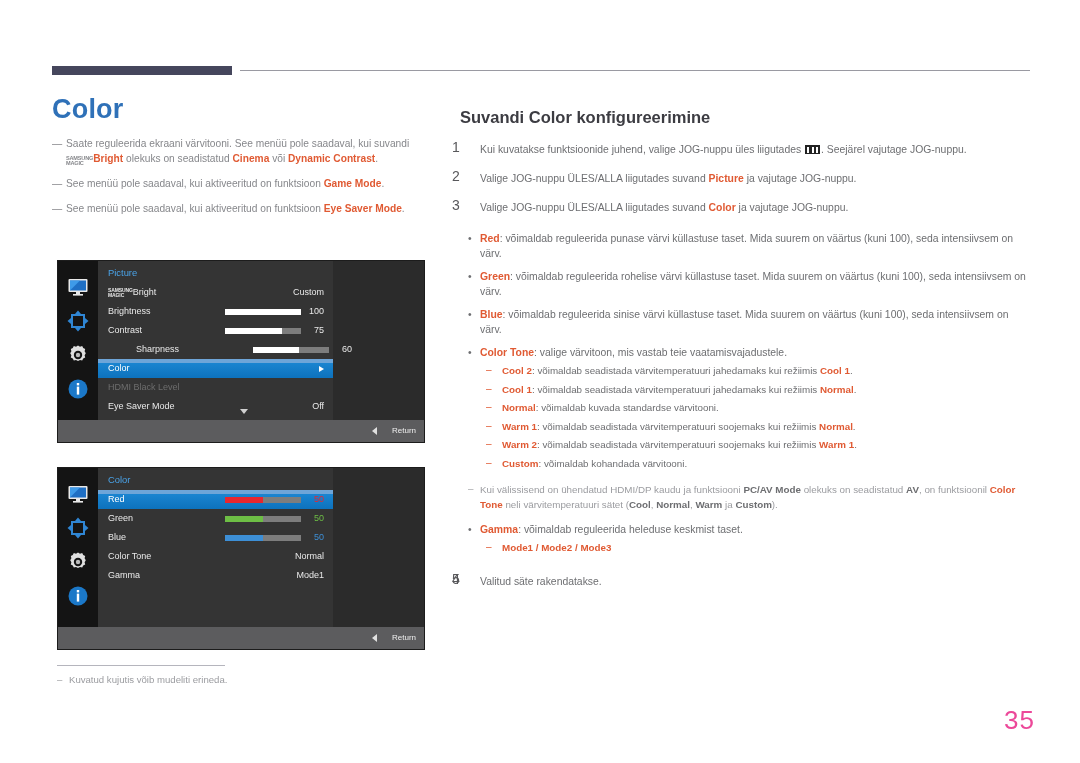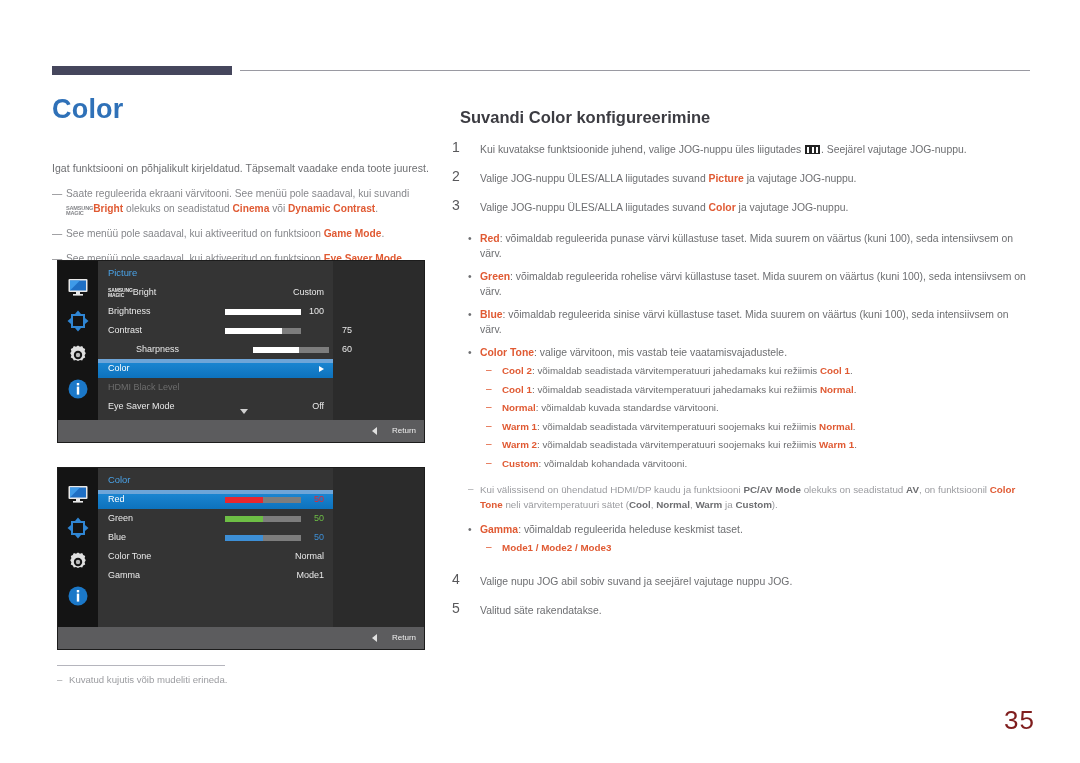--- a/index.html
+++ b/index.html
@@ -332,37 +332,36 @@
     left: 16px; top: -1px;
     color: #9b9ca0;
   }
   .orange { color: #e05a33; font-weight: bold; }
   .gray-b { color: #6d6e71; font-weight: bold; }
 
   #page-number {
     position: absolute;
     right: 45px; bottom: 27px;
     font-size: 26px;
-    color: #7f1d1d;
+    color: #ec4899;
     letter-spacing: 1px;
   }
 </style>
 </head>
 <body>
 
 <div id="header-rules">
   <div class="rule-block"></div>
   <div class="rule-line"></div>
 </div>
 
 <div id="left-col">
 
   <h1 id="page-title">Color</h1>
 
-  <div id="intro-text">Igat funktsiooni on põhjalikult kirjeldatud. Täpsemalt vaadake enda toote juurest.</div>
 
   <div class="note-row">
     <span class="dash">—</span>
     <span>Saate reguleerida ekraani värvitooni. See menüü pole saadaval, kui suvandi </span><span class="magic-logo"><span>SAMSUNG</span><br><span>MAGIC</span></span><span class="hl">Bright</span><span> olekuks on seadistatud </span><span class="hl">Cinema</span><span> või </span><span class="hl">Dynamic Contrast</span><span>.</span>
   </div>
 
   <div class="note-row">
     <span class="dash">—</span>
     <span>See menüü pole saadaval, kui aktiveeritud on funktsioon </span><span class="hl">Game Mode</span><span>.</span>
   </div>
@@ -419,21 +418,21 @@
     </div>
 
     <div class="osd-row" style="top:41px;">
       <span class="label">Brightness</span>
       <span class="bar-track">
           <span class="bar-fill" style="width:100%"></span>
         </span>
       <span class="value">100</span>
     </div>
 
-    <div class="osd-row" style="top:60px;padding-left:28px;">
+    <div class="osd-row" style="top:60px;">
       <span class="label">Contrast</span>
       <span class="bar-track">
           <span class="bar-fill" style="width:75%"></span>
         </span>
       <span class="value">75</span>
     </div>
 
     <div class="osd-row" style="top:79px;margin-left:28px;">
       <span class="label">Sharpness</span>
       <span class="bar-track">
@@ -633,21 +632,20 @@
       <div class="sub">
         <span class="dash">–</span>
         <span class="orange">Mode1 / Mode2 / Mode3</span>
       </div>
     </div>
 
   </div>
 
   <div class="step" style="margin-top:18px;">
     <span class="num">4</span>
-    <span>Valige nupu JOG abil sobiv suvand ja seejärel vajutage nuppu JOG.</span>
   </div>
 
   <div class="step">
     <span class="num">5</span>
     <span>Valitud säte rakendatakse.</span>
   </div>
 </div>
 
 <div id="page-number">35</div>
 

